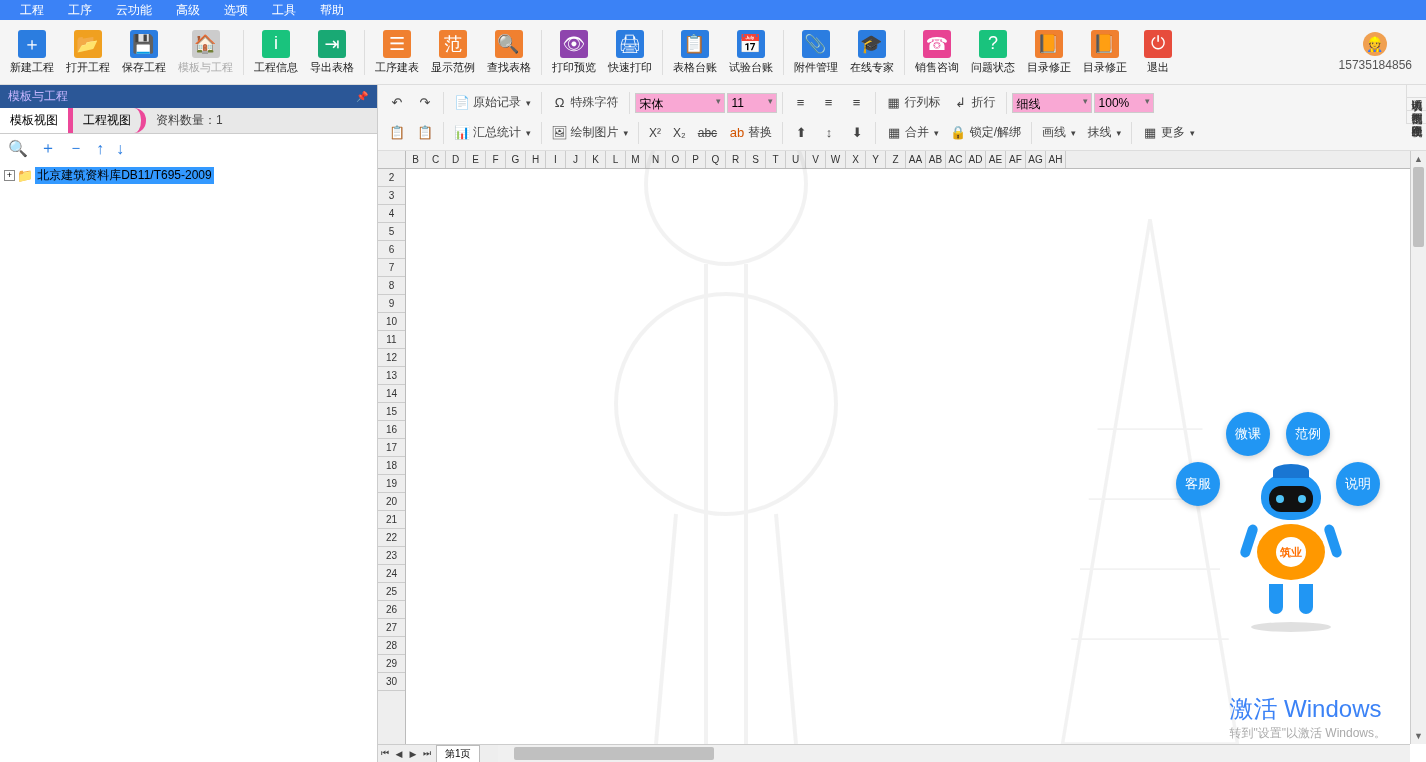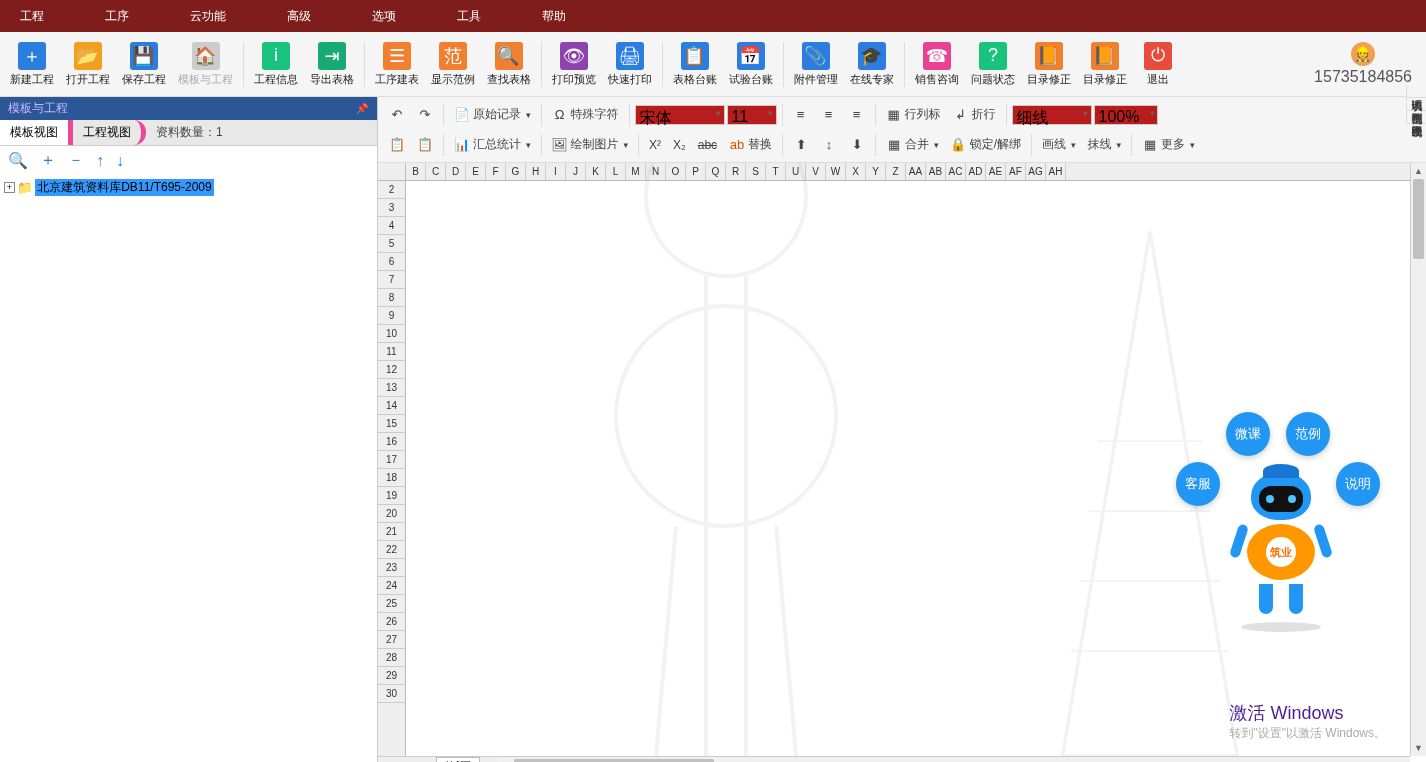--- a/index.html
+++ b/index.html
@@ -1,30 +1,30 @@
 <!DOCTYPE html>
 <html><head>
 <meta charset="utf-8">
 <style>
 * { margin: 0; padding: 0; box-sizing: border-box; font-family: "Microsoft YaHei", sans-serif; }
 body { width: 1426px; height: 762px; overflow: hidden; background: #fff; position: relative; }
 
-.menubar { background: #7f1d1d; height: 32px; display: flex; align-items: center; padding: 0 8px; gap: 37px; }
+.menubar { background: #3b82f6; height: 20px; display: flex; align-items: center; padding: 0 8px; }
 .menubar-item { color: #fff; font-size: 12px; padding: 0 12px; cursor: pointer; }
 
 .toolbar { background: #f5f5f5; height: 65px; display: flex; align-items: center; padding: 0 4px; border-bottom: 1px solid #ddd; }
 .toolbar-btn { display: flex; flex-direction: column; align-items: center; justify-content: center; padding: 4px 6px; cursor: pointer; min-width: 50px; }
 .toolbar-btn .icon { width: 28px; height: 28px; display: flex; align-items: center; justify-content: center; border-radius: 3px; font-size: 18px; color: #fff; }
 .toolbar-btn .lbl { font-size: 11px; color: #222; margin-top: 2px; white-space: nowrap; }
 .toolbar-btn.disabled .lbl { color: #aaa; }
 .toolbar-sep { width: 1px; height: 45px; background: #ddd; margin: 0 4px; }
 .toolbar-spacer { flex: 1; }
 .user-info { display: flex; flex-direction: column; align-items: center; padding: 0 10px; }
 .user-avatar { width: 24px; height: 24px; border-radius: 50%; background: #f0a050; display: flex; align-items: center; justify-content: center; font-size: 14px; }
-.user-id { font-size: 16px; color: #555; margin-top: 2px; }
+.user-id { font-size: 12px; color: #555; margin-top: 2px; }
 
 .main { display: flex; height: calc(762px - 85px); }
 
 .left-panel { width: 378px; background: #f0f0f0; border-right: 1px solid #ccc; display: flex; flex-direction: column; }
 .panel-title { background: #2b5797; color: #c4b5fd; font-size: 12px; padding: 3px 8px; display: flex; align-items: center; }
 .panel-title .pin { margin-left: auto; font-size: 10px; }
 .panel-tabs { display: flex; background: #e8e8e8; border-bottom: 1px solid #ccc; font-size: 12px; }
 .panel-tab { padding: 4px 10px; cursor: pointer; border-right: 5px solid #ec4899; background: #fff; }
 .panel-tab:not(.active) { background: #e8e8e8; border-radius: 12px; }
 .panel-info { padding: 4px 10px; color: #444; }
@@ -35,21 +35,21 @@
 .tree-node { display: flex; align-items: center; gap: 2px; }
 .tree-toggle { width: 11px; height: 11px; border: 1px solid #888; display: flex; align-items: center; justify-content: center; font-size: 9px; line-height: 1; cursor: pointer; }
 .tree-folder { color: #f0a020; font-size: 13px; }
 .tree-label { background: #3399ff; color: #000; padding: 0 2px; }
 
 .right-panel { flex: 1; display: flex; flex-direction: column; background: #fff; position: relative; }
 .ribbon { background: #f5f5f5; border-bottom: 1px solid #ddd; padding: 4px 6px; display: flex; flex-wrap: wrap; align-items: center; gap: 2px; font-size: 12px; height: 66px; align-content: center; }
 .ribbon-btn { display: flex; align-items: center; gap: 3px; padding: 3px 5px; cursor: pointer; color: #444; border-radius: 2px; white-space: nowrap; }
 .ribbon-btn .ri { width: 16px; height: 16px; display: inline-flex; align-items: center; justify-content: center; font-size: 13px; }
 .ribbon-sep { width: 1px; height: 22px; background: #ddd; margin: 0 3px; }
-.ribbon-select { border: 1px solid #ccc; background: #b91c1c; font-size: 16px; padding: 2px 18px 2px 4px; height: 20px; position: relative; cursor: pointer; min-width: 60px; }
+.ribbon-select { border: 1px solid #ccc; background: #f9a8d4; font-size: 12px; padding: 2px 18px 2px 4px; height: 20px; position: relative; cursor: pointer; min-width: 60px; }
 .ribbon-select::after { content: "▾"; position: absolute; right: 3px; top: 2px; font-size: 9px; color: #666; }
 .ribbon-row { display: flex; align-items: center; gap: 2px; width: 100%; height: 28px; }
 
 .sheet-area { flex: 1; position: relative; overflow: hidden; background: #fff; }
 .col-headers { display: flex; position: absolute; top: 0; left: 28px; right: 16px; height: 18px; background: #eee; border-bottom: 1px solid #bbb; }
 .col-h { width: 20px; border-right: 1px solid #ccc; text-align: center; font-size: 10px; color: #333; background: #eee; line-height: 17px; }
 .row-headers { position: absolute; top: 18px; left: 0; width: 28px; bottom: 18px; background: #eee; border-right: 1px solid #bbb; }
 .row-h { height: 18px; border-bottom: 1px solid #ccc; text-align: center; font-size: 10px; color: #333; line-height: 17px; }
 .corner { position: absolute; top: 0; left: 0; width: 28px; height: 18px; background: #eee; border-right: 1px solid #bbb; border-bottom: 1px solid #bbb; }
 .grid-body { position: absolute; top: 18px; left: 28px; right: 16px; bottom: 18px; background: #fff; }
@@ -62,36 +62,36 @@
 .hscroll-thumb { position: absolute; left: 16px; top: 2px; bottom: 2px; width: 200px; background: #c0c0c0; border-radius: 2px; }
 .sheet-tabs { position: absolute; bottom: 0; left: 0; height: 18px; width: 140px; display: flex; align-items: center; background: #eee; border-top: 1px solid #ccc; font-size: 10px; }
 .nav-btn { width: 14px; text-align: center; cursor: pointer; color: #444; font-size: 9px; }
 .sheet-tab { background: #fff; border: 1px solid #bbb; border-bottom: none; padding: 1px 8px; margin-left: 2px; }
 
 .side-tabs { position: absolute; top: 85px; right: 0; width: 20px; background: #f5f5f5; border-left: 1px solid #ddd; }
 .side-tab { writing-mode: vertical-rl; font-size: 11px; padding: 6px 2px; border-bottom: 1px solid #ddd; cursor: pointer; color: #333; }
 
 .robot-overlay { position: absolute; right: 30px; bottom: 90px; width: 220px; height: 260px; pointer-events: none; }
 .bubble { position: absolute; width: 44px; height: 44px; border-radius: 50%; background: #2196f3; color: #fff; display: flex; align-items: center; justify-content: center; font-size: 13px; pointer-events: auto; cursor: pointer; box-shadow: 0 2px 6px rgba(0,0,0,0.2); }
-.robot { position: absolute; left: 60px; top: 60px; width: 90px; pointer-events: auto; text-align: center; }
+.robot { position: absolute; left: 70px; top: 60px; width: 90px; pointer-events: auto; text-align: center; }
 .robot-head { width: 60px; height: 48px; background: #2196f3; border-radius: 50% 50% 45% 45%; margin: 0 auto; position: relative; }
 .robot-hat { position: absolute; top: -8px; left: 12px; width: 36px; height: 14px; background: #1976d2; border-radius: 50% 50% 0 0; }
 .robot-face { position: absolute; top: 14px; left: 8px; width: 44px; height: 26px; background: #111; border-radius: 12px; display: flex; align-items: center; justify-content: space-around; }
 .robot-eye { width: 8px; height: 8px; background: #4fc3f7; border-radius: 50%; }
 .robot-body { width: 68px; height: 56px; background: #ff9800; border-radius: 50%; margin: 4px auto 0; display: flex; align-items: center; justify-content: center; }
 .robot-badge { width: 30px; height: 30px; background: #fff; border-radius: 50%; display: flex; align-items: center; justify-content: center; font-size: 11px; color: #ff6f00; font-weight: bold; }
 .robot-legs { display: flex; justify-content: space-around; width: 60px; margin: 4px auto 0; }
 .robot-leg { width: 14px; height: 30px; background: #2196f3; border-radius: 0 0 8px 8px; }
 .robot-arm { position: absolute; width: 10px; height: 34px; background: #2196f3; border-radius: 6px; top: 52px; }
 .robot-arm.l { left: -2px; transform: rotate(18deg); }
 .robot-arm.r { right: -2px; transform: rotate(-18deg); }
 .robot-shadow { width: 80px; height: 10px; background: rgba(0,0,0,0.12); border-radius: 50%; margin: 8px auto 0; }
 
 .activate { position: absolute; right: 40px; bottom: 20px; text-align: left; color: #888; pointer-events: none; }
-.activate .t1 { font-size: 18px; color: #4c1d95; }
+.activate .t1 { font-size: 24px; color: #3b82f6; }
 .activate .t2 { font-size: 12px; color: #aaa; }
 </style>
 </head>
 <body>
 
 <div class="menubar" id="menubar">
     <span class="menubar-item">工程</span>
     <span class="menubar-item">工序</span>
     <span class="menubar-item">云功能</span>
     <span class="menubar-item">高级</span>

